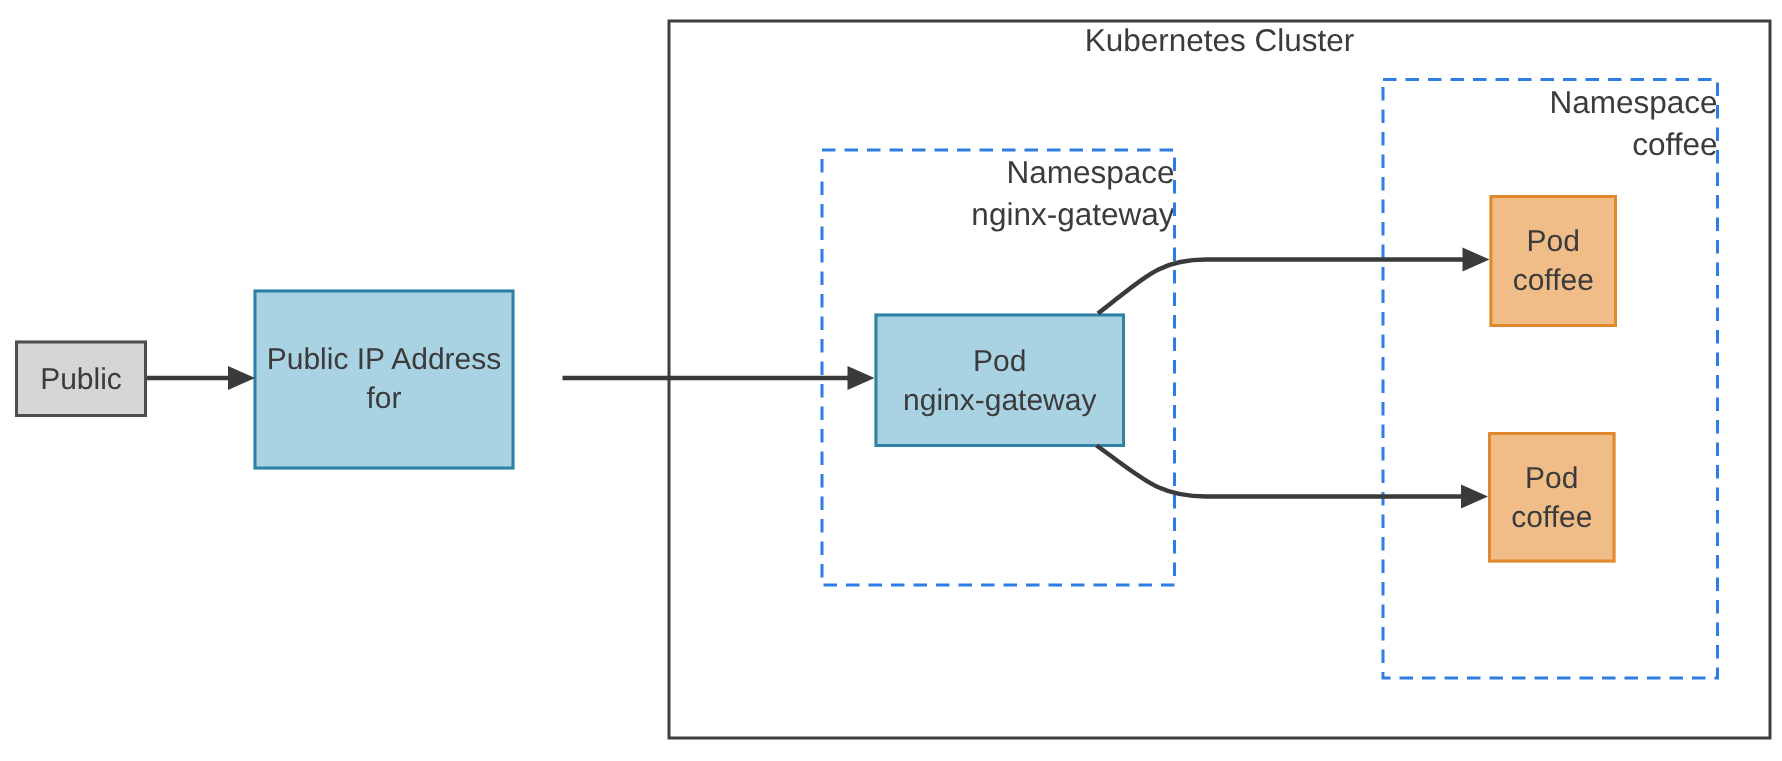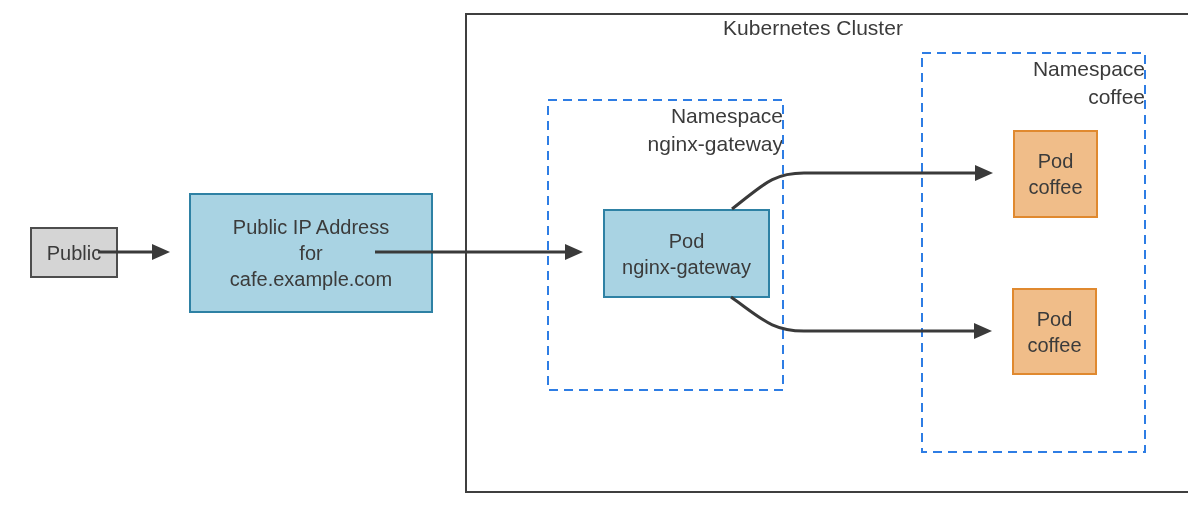--- a/index.html
+++ b/index.html
@@ -9,34 +9,34 @@
     --cluster-border:#3f3f3f; --namespace-dash:#2e7de4;
     --arrow:#3a3a3a; --text:#3b3b3b; --background:#ffffff;
   }
   html,body{margin:0;padding:0;background:var(--background);}
   .canvas{
     position:relative;width:1188px;height:507px;background:var(--background);
     font-family:"Liberation Sans","DejaVu Sans",sans-serif;color:var(--text);
     overflow:hidden;
   }
   .box{position:absolute;box-sizing:border-box;display:flex;flex-direction:column;
-       align-items:center;justify-content:center;text-align:center;margin-left:20px;}
+       align-items:center;justify-content:center;text-align:center;}
   .cluster{
     left:445px;top:13px;width:736px;height:480px;
     border:2px solid var(--cluster-border);background:var(--background);
     justify-content:flex-start;
   }
   .cluster-title{
     position:absolute;left:445px;top:16px;width:736px;text-align:center;
     font-size:21px;line-height:24px;
   }
   .node{font-size:20px;line-height:26px;}
   .node-clients{left:10px;top:227px;width:88px;height:51px;
     background:var(--gray-fill);border:2px solid var(--gray-border);}
-  .node-public-ip{left:169px;top:193px;width:244px;height:120px;
+  .node-public-ip{left:169px;top:193px;width:174px;height:120px;
     background:var(--blue-fill);border:2px solid var(--blue-border);}
   .node-pod-gateway{left:583px;top:209px;width:167px;height:89px;
     background:var(--blue-fill);border:2px solid var(--blue-border);}
   .node-coffee-1{left:993px;top:130px;width:85px;height:88px;
     background:var(--orange-fill);border:2px solid var(--orange-border);}
   .node-coffee-2{left:992px;top:288px;width:85px;height:87px;
     background:var(--orange-fill);border:2px solid var(--orange-border);}
   .ns-label{
     position:absolute;text-align:right;font-size:21px;line-height:28px;
   }
@@ -64,21 +64,20 @@
     <div>coffee</div>
   </div>
 
   <div class="box node node-clients">
     <div>Public</div>
   </div>
 
   <div class="box node node-public-ip">
     <div>Public IP Address</div>
     <div>for</div>
-    <div>cafe.example.com</div>
   </div>
 
   <div class="box node node-pod-gateway">
     <div>Pod</div>
     <div>nginx-gateway</div>
   </div>
 
   <div class="box node node-coffee-1">
     <div>Pod</div>
     <div>coffee</div>

